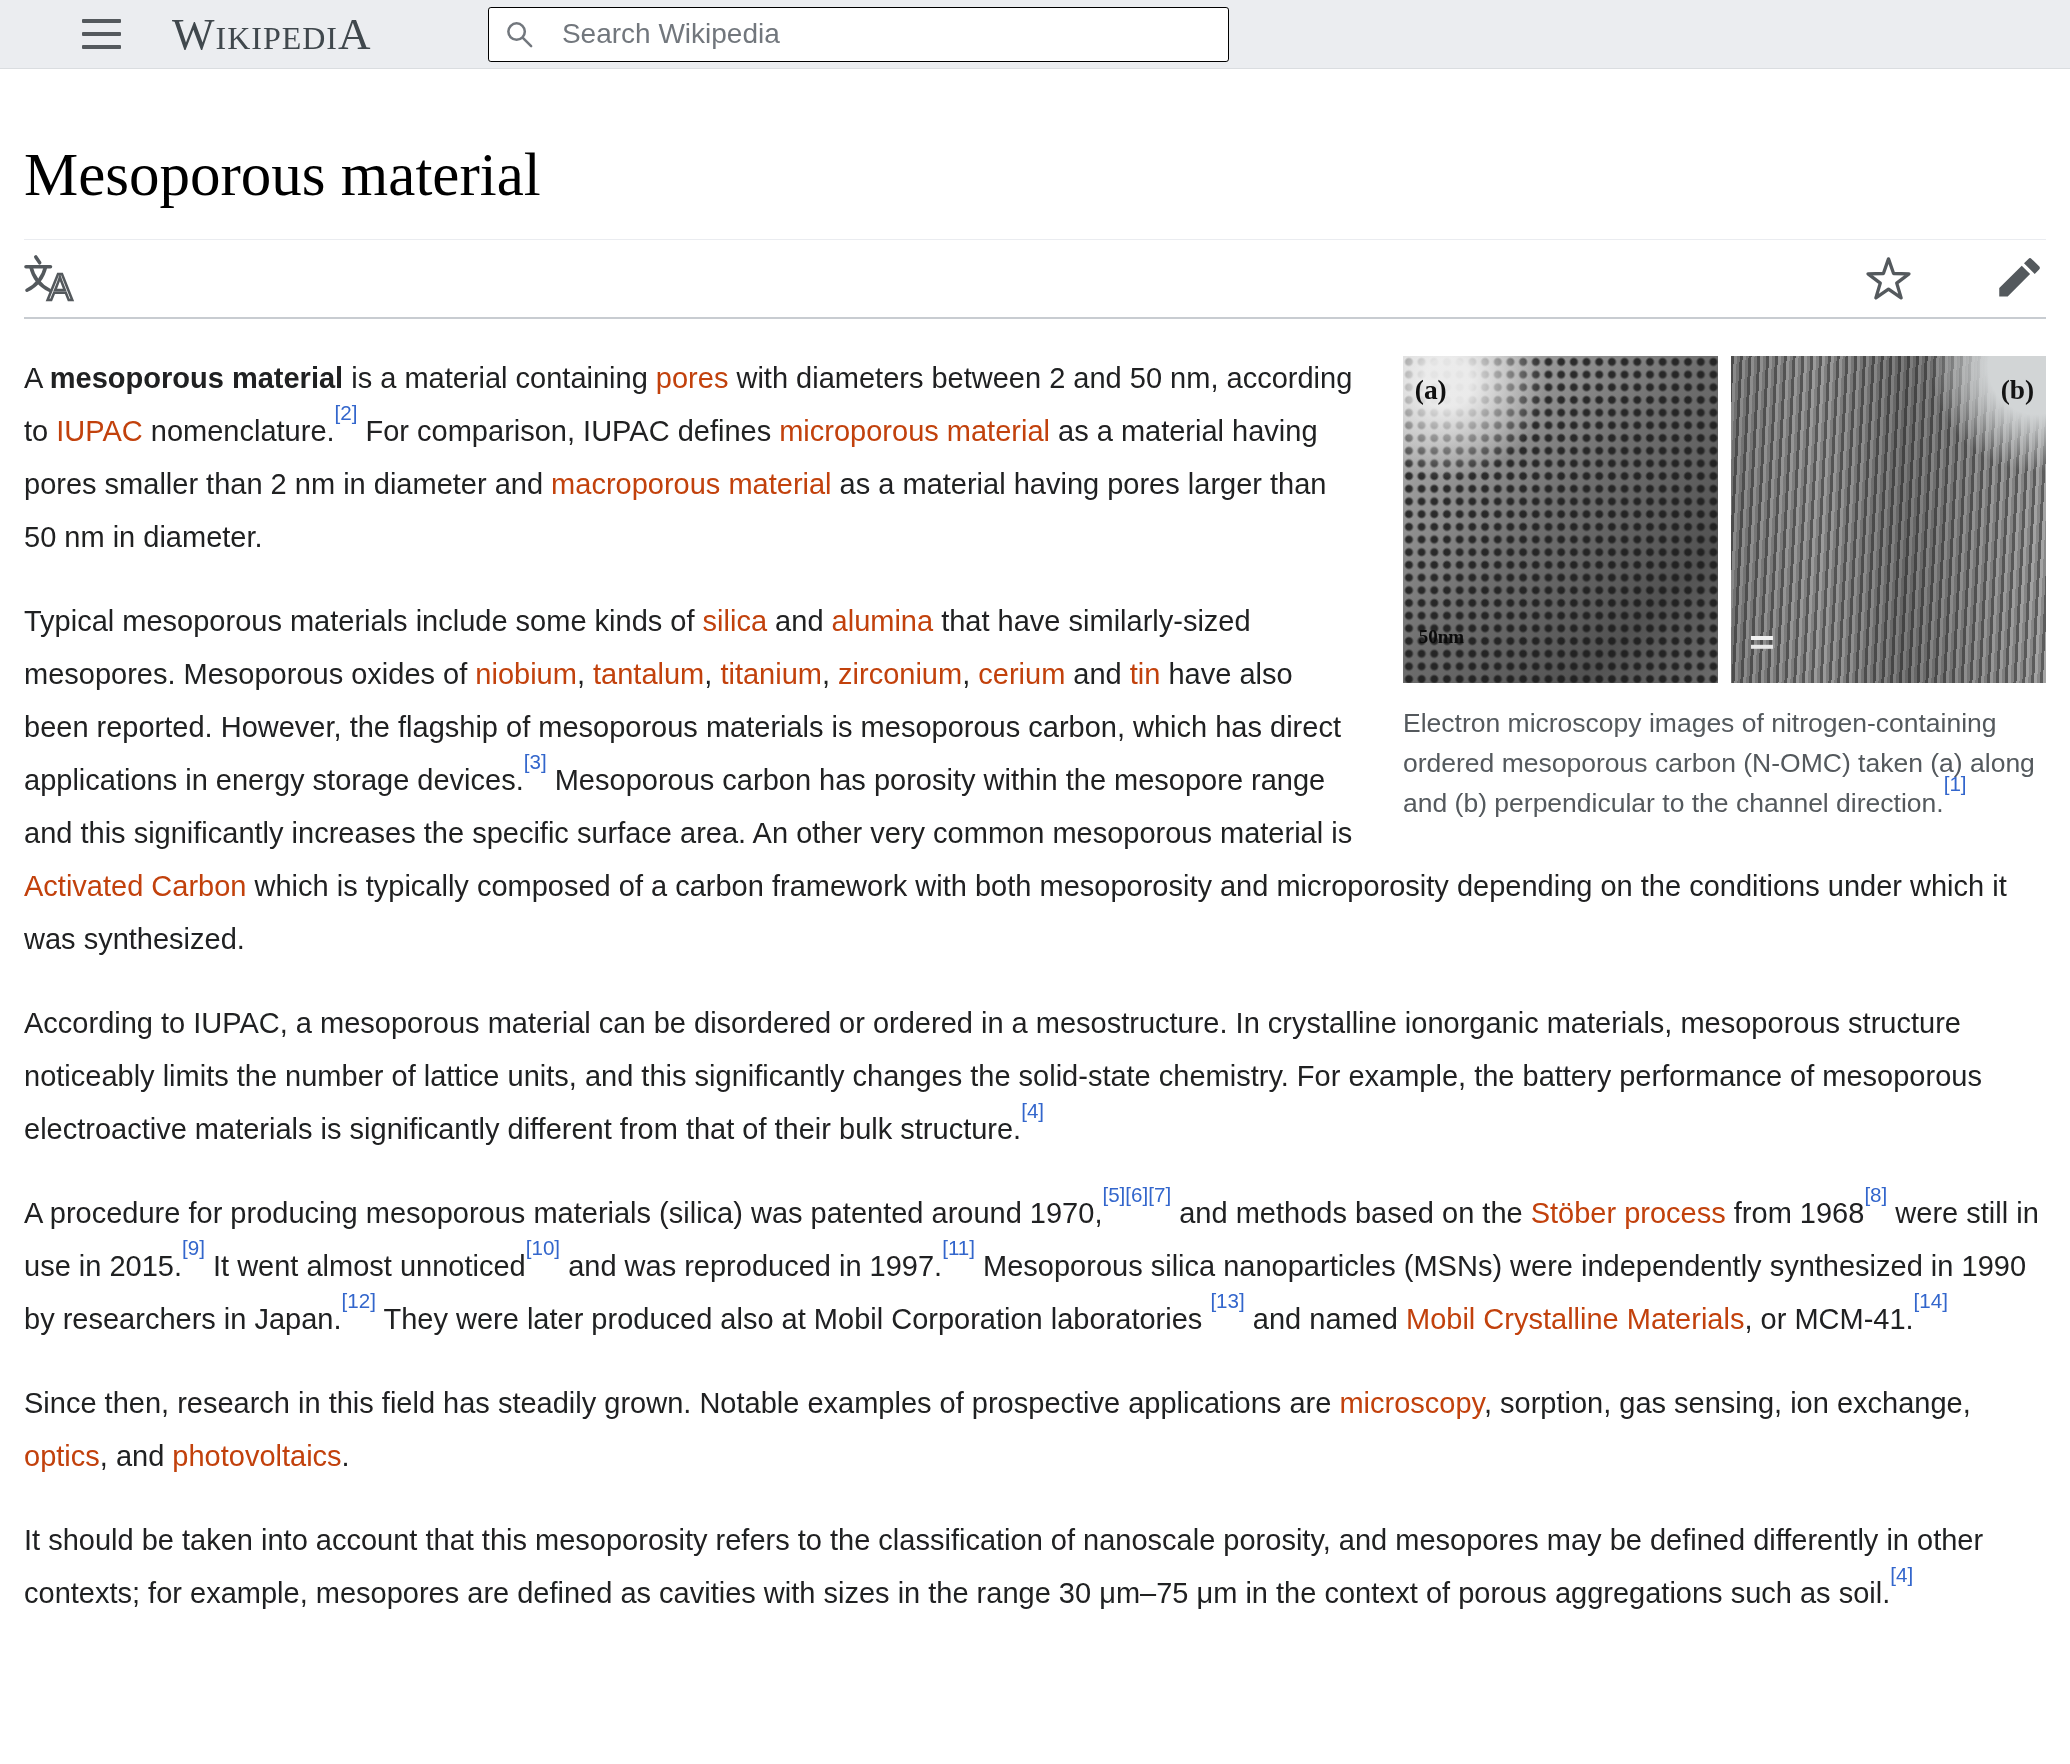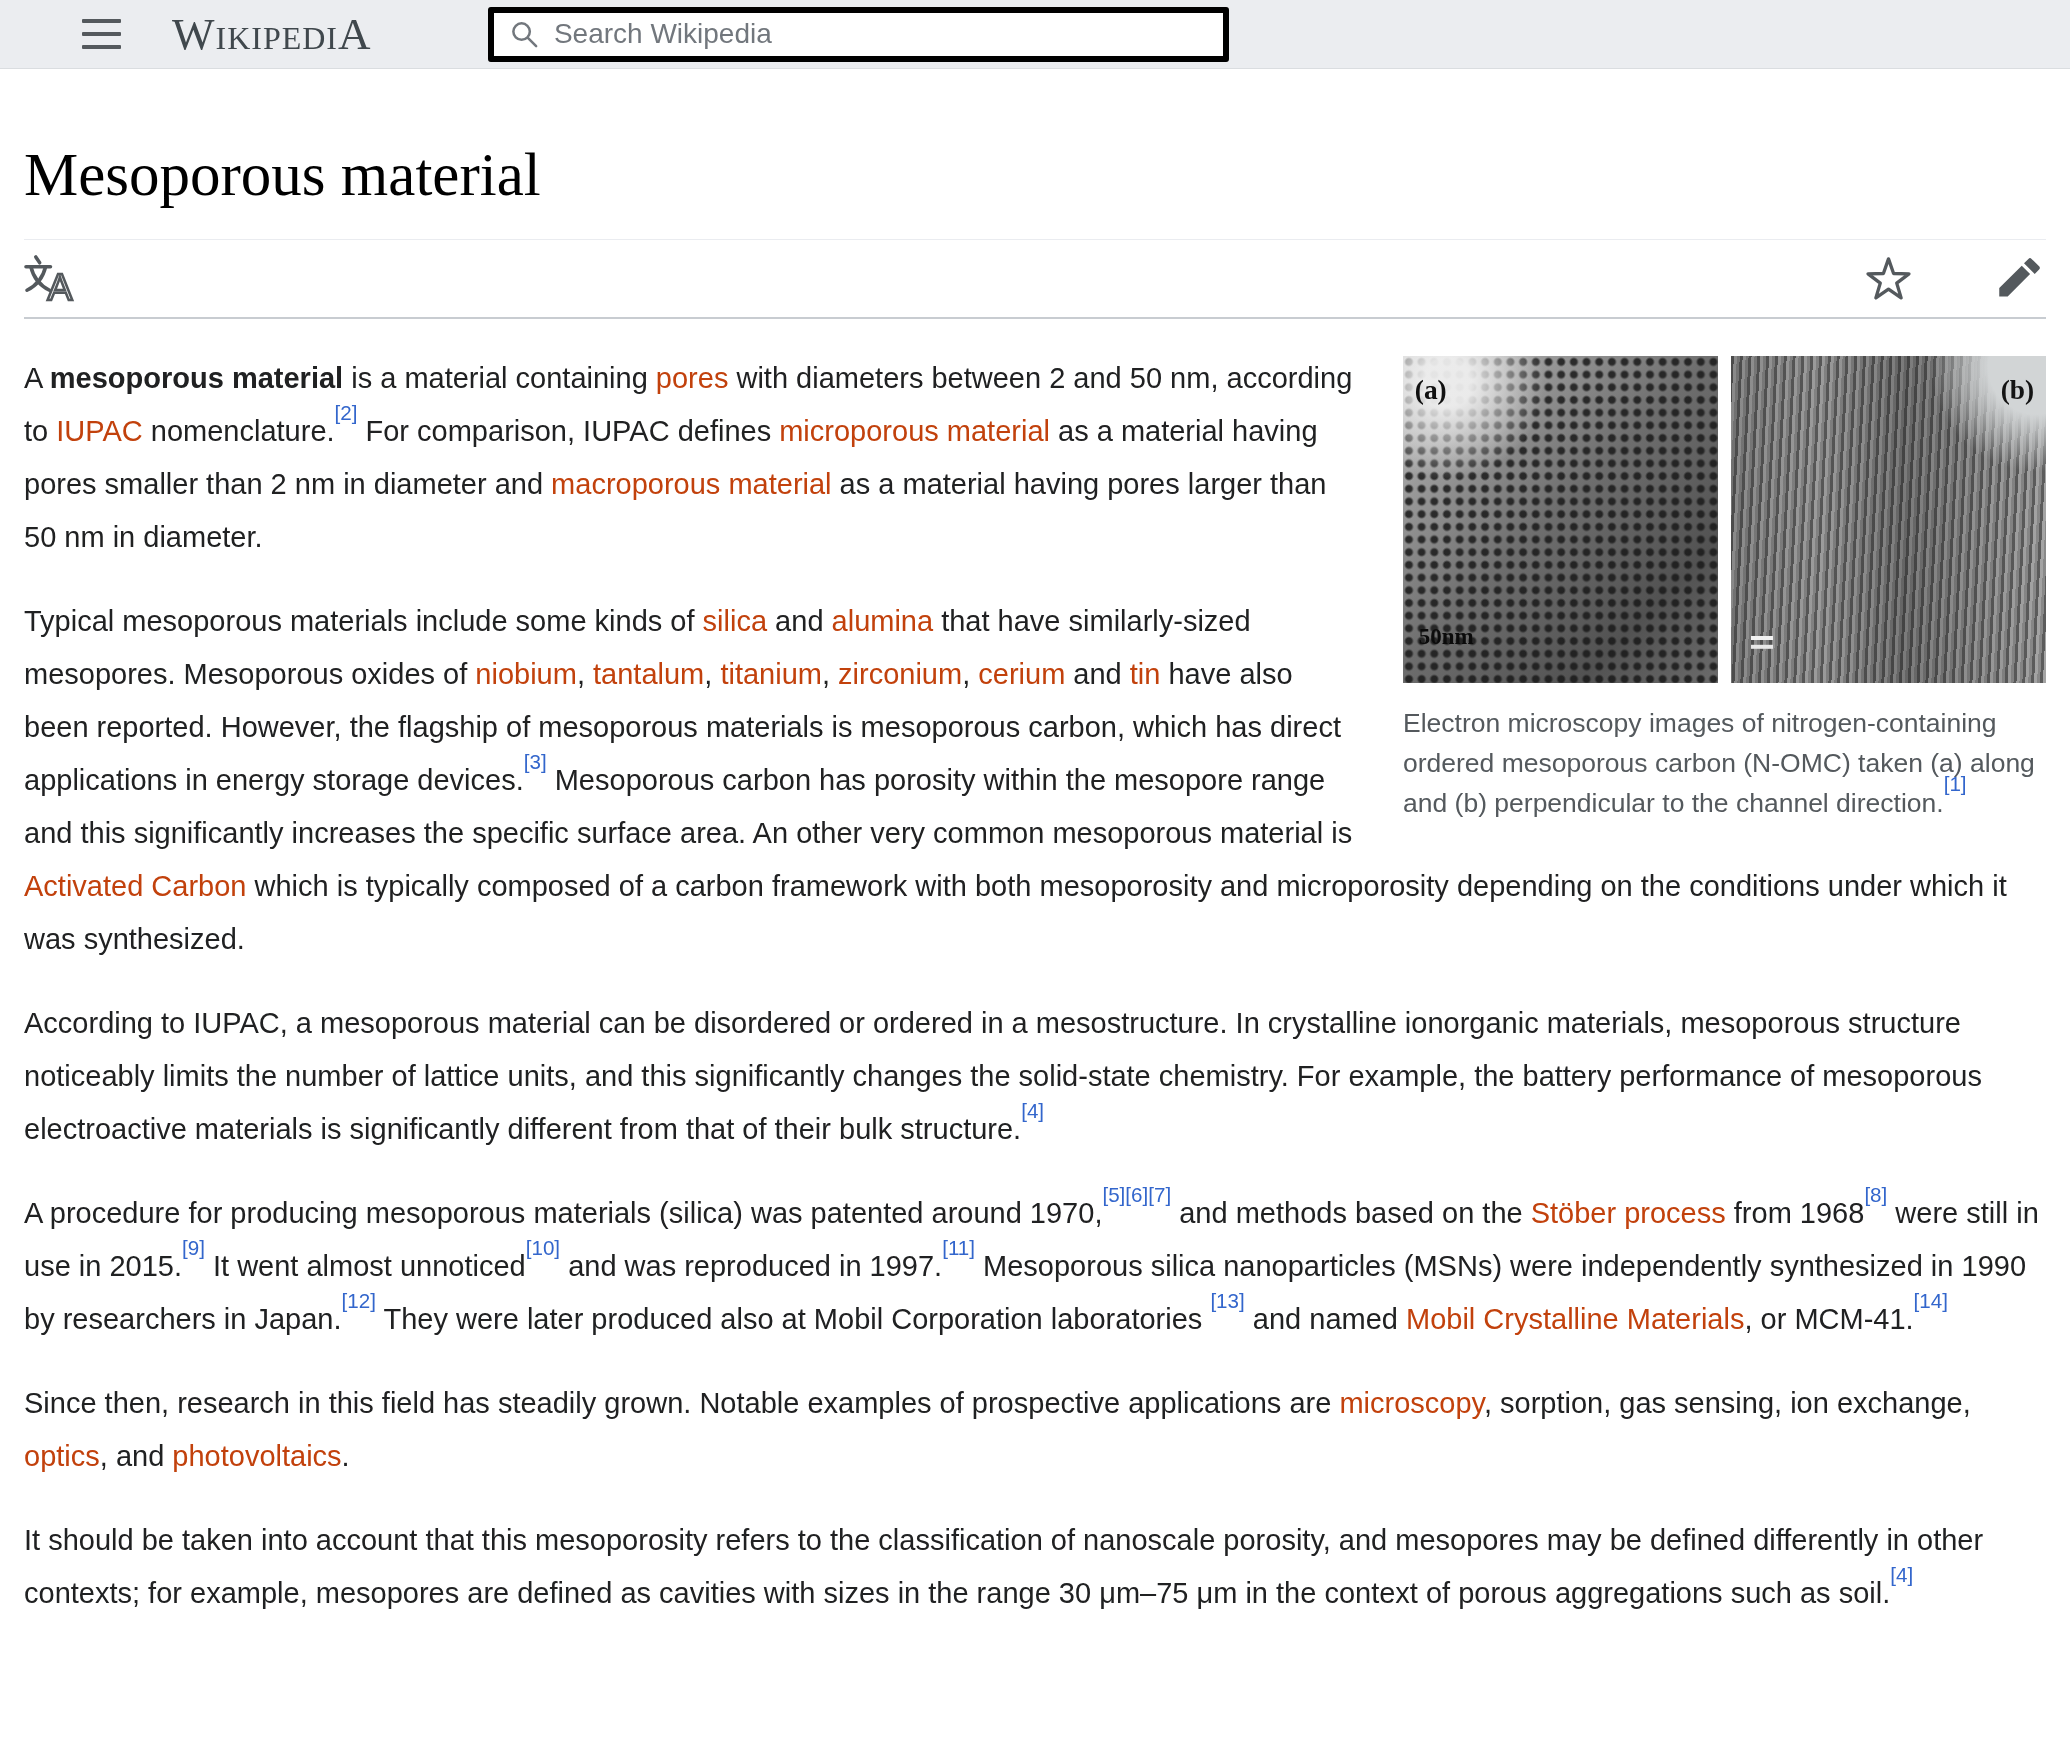--- a/index.html
+++ b/index.html
@@ -13,22 +13,22 @@
   }
   .hamburger { width: 39px; height: 31px; display: flex; flex-direction: column; justify-content: space-between; margin-left: 31px; cursor: pointer; background: none; border: none; }
   .hamburger span { display: block; height: 4.9px; width: 39px; background: #54595d; border-radius: 1px; }
   .wordmark {
     font-family: "Liberation Serif", "DejaVu Serif", serif;
     font-variant: small-caps; font-size: 45px; letter-spacing: 1px;
     color: #40484d; margin-left: 51px; line-height: 1; user-select: none;
   }
   .searchbox {
     margin-left: 116px; width: 741px; height: 55px; background: #fff;
-    border: 6px solid #000000; border-radius: 2.9px;
-    display: flex; align-items: center; padding: 0 15.7px;
+    border: 1px solid #000000; border-radius: 2.9px;
+    display: flex; align-items: center; padding: 0 15.7px; gap: 13px;
   }
   .searchbox svg { flex: 0 0 auto; margin-right: 13.7px; }
   .searchbox input {
     border: none; outline: none; flex: 1; font-size: 28px; color: #202122;
     font-family: "Liberation Sans", "DejaVu Sans", sans-serif; background: transparent;
   }
   .searchbox input::placeholder { color: #72777d; opacity: 1; }
 
   
   .page { padding: 0 24px; background: #fff; }
@@ -72,21 +72,21 @@
       repeating-linear-gradient(93deg, rgba(35,35,35,0.55) 0 2.9px, rgba(170,170,170,0.25) 2.9px 5.9px, rgba(90,90,90,0.35) 5.9px 8.8px),
       linear-gradient(90deg, #7d7d7d, #979797 28%, #6a6a6a 55%, #8c8c8c 80%, #a3a3a3);
   }
   .em-label {
     position: absolute; top: 7.8px; font-family: "Liberation Serif", "DejaVu Serif", serif;
     font-weight: 700; font-size: 27.4px; color: #111;
   }
   .em-a .em-label { left: 11.8px; }
   .em-b .em-label { right: 11.8px; color: #141414; }
   .scalebar-wrap { position: absolute; left: 15.7px; bottom: 15.7px; }
-  .scalebar-label { font-family: "Liberation Serif", "DejaVu Serif", serif; font-weight: 700; font-size: 23px; color: #0b0b0b; display: block; margin-bottom: 3.9px; }
+  .scalebar-label { font-family: "Liberation Serif", "DejaVu Serif", serif; font-weight: 700; font-size: 19px; color: #0b0b0b; display: block; margin-bottom: 3.9px; }
   .scalebar { width: 102px; height: 10.8px; background: #060606; }
   .em-b .tickmark { position: absolute; left: 19.6px; bottom: 43px; width: 21.6px; height: 3.9px; background: #f2f2f2; box-shadow: 0 8.8px 0 #e8e8e8; }
   figcaption { margin-top: 19.6px; font-size: 26.5px; line-height: 40px; color: #54595d; }
 
   .clearfix::after { content: ""; display: table; clear: both; }
 </style>
 </head>
 <body>
 
 <header class="site-header">

